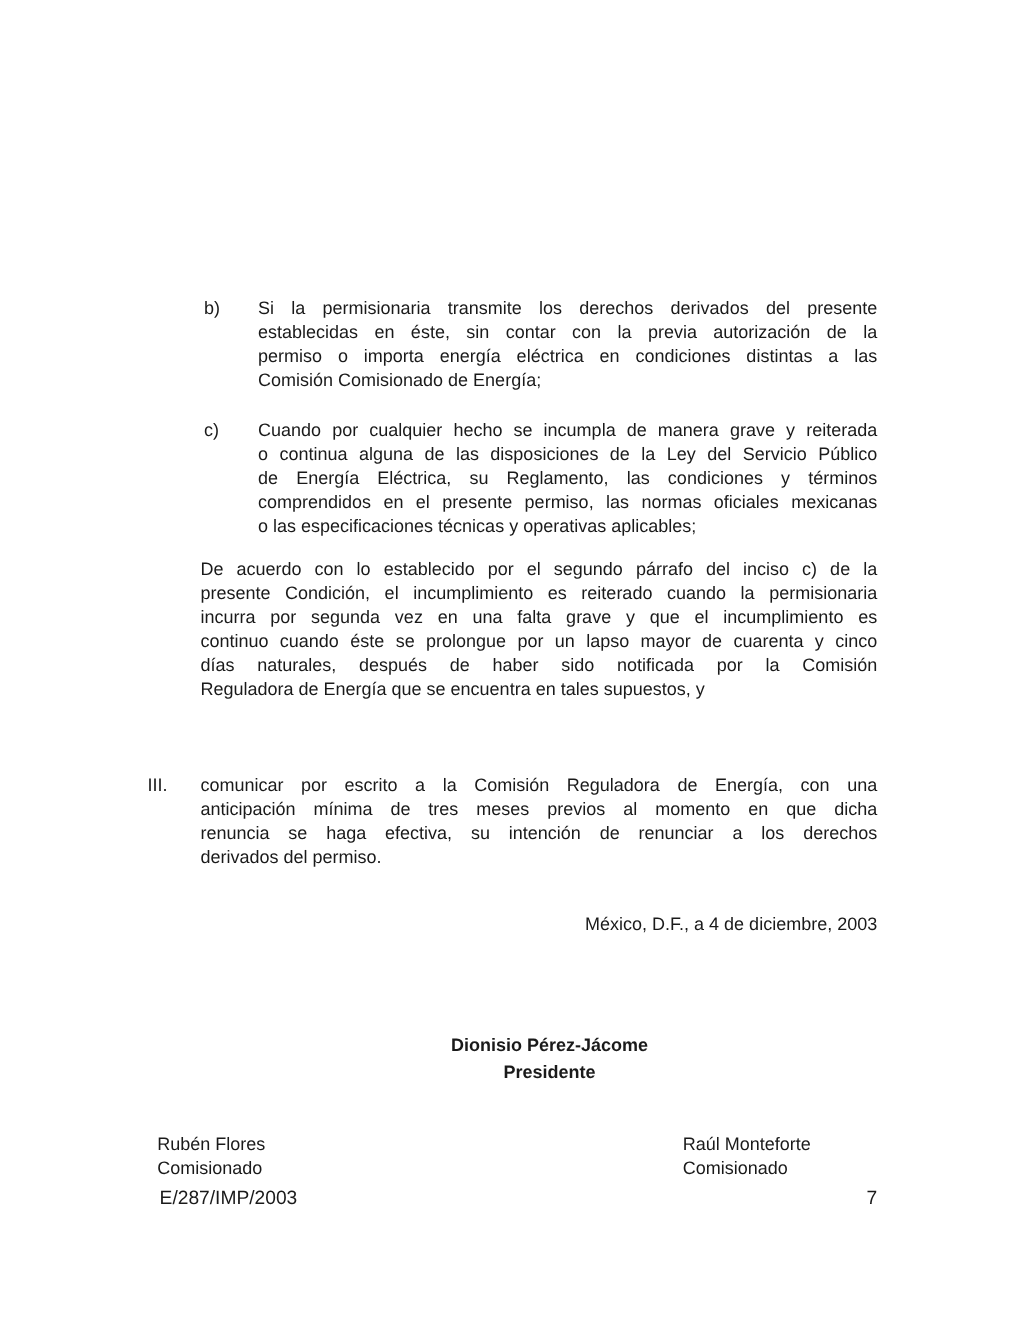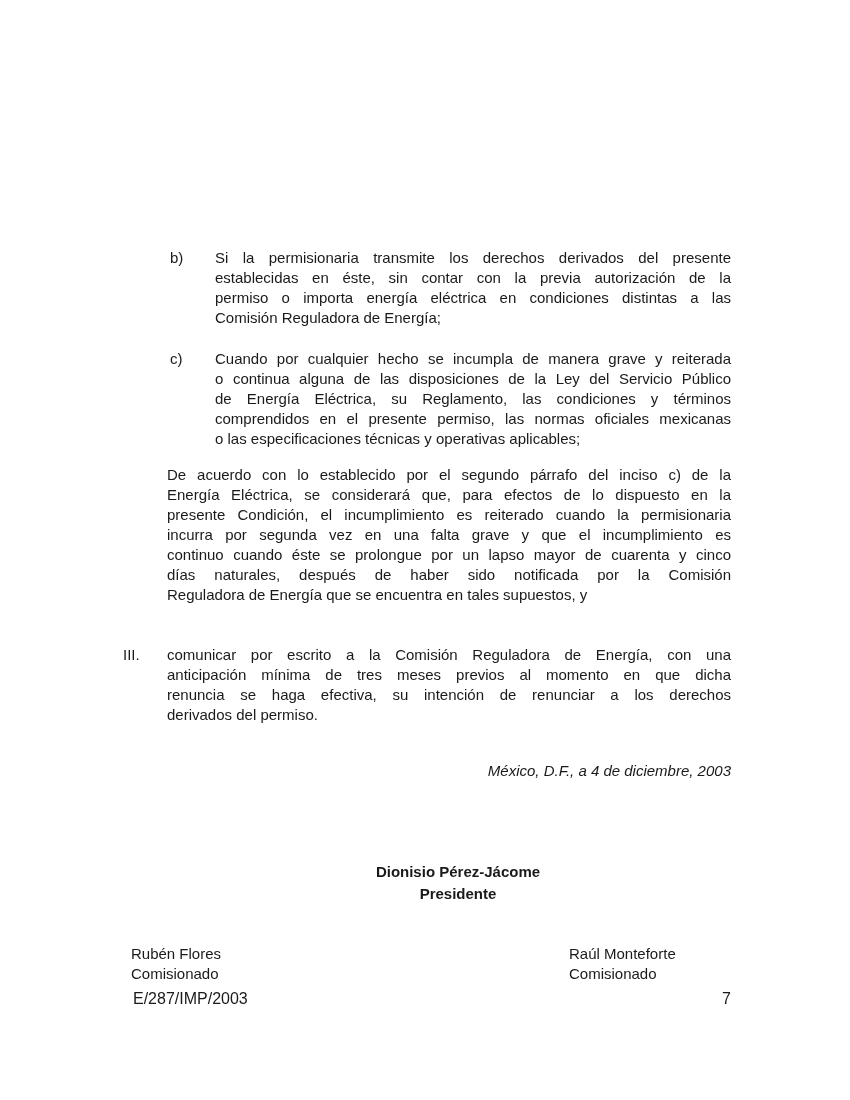--- a/index.html
+++ b/index.html
@@ -22,21 +22,21 @@
   
   .jpara > div {
     text-align: justify;
     text-align-last: justify;
     white-space: normal;
   }
   .jpara > div:last-child {
     text-align-last: left;
   }
   .marker { white-space: nowrap; }
-  .dateline { white-space: nowrap; font-style: italic; }
+  .dateline { white-space: nowrap; }
   .sig-center {
     text-align: center;
     line-height: 22px;
     font-weight: bold;
   }
   .sig-block {
     line-height: 20px;
   }
   .footer-text {
     font-size: 16px;
@@ -47,35 +47,34 @@
 </head>
 <body>
 
 <div class="page">
 
   <div class="abs marker" style="left:170px; top:248px;">b)</div>
   <div class="abs jpara" style="left:215px; top:248px; width:516px;">
       <div>Si la permisionaria transmite los derechos derivados del presente</div>
       <div>establecidas en éste, sin contar con la previa autorización de la</div>
       <div>permiso o importa energía eléctrica en condiciones distintas a las</div>
-      <div>Comisión Reguladora de Energía;</div>
+      <div>Comisión Comisionado de Energía;</div>
     </div>
 
   <div class="abs marker" style="left:170px; top:349px;">c)</div>
   <div class="abs jpara" style="left:215px; top:349px; width:516px;">
       <div>Cuando por cualquier hecho se incumpla de manera grave y reiterada</div>
       <div>o continua alguna de las disposiciones de la Ley del Servicio Público</div>
       <div>de Energía Eléctrica, su Reglamento, las condiciones y términos</div>
       <div>comprendidos en el presente permiso, las normas oficiales mexicanas</div>
       <div>o las especificaciones técnicas y operativas aplicables;</div>
     </div>
 
   <div class="abs jpara" style="left:167px; top:465px; width:564px;">
       <div>De acuerdo con lo establecido por el segundo párrafo del inciso c) de la</div>
-      <div>Energía Eléctrica, se considerará que, para efectos de lo dispuesto en la</div>
       <div>presente Condición, el incumplimiento es reiterado cuando la permisionaria</div>
       <div>incurra por segunda vez en una falta grave y que el incumplimiento es</div>
       <div>continuo cuando éste se prolongue por un lapso mayor de cuarenta y cinco</div>
       <div>días naturales, después de haber sido notificada por la Comisión</div>
       <div>Reguladora de Energía que se encuentra en tales supuestos, y</div>
     </div>
 
   <div class="abs marker" style="left:123px; top:645px;">III.</div>
   <div class="abs jpara" style="left:167px; top:645px; width:564px;">
       <div>comunicar por escrito a la Comisión Reguladora de Energía, con una</div>

